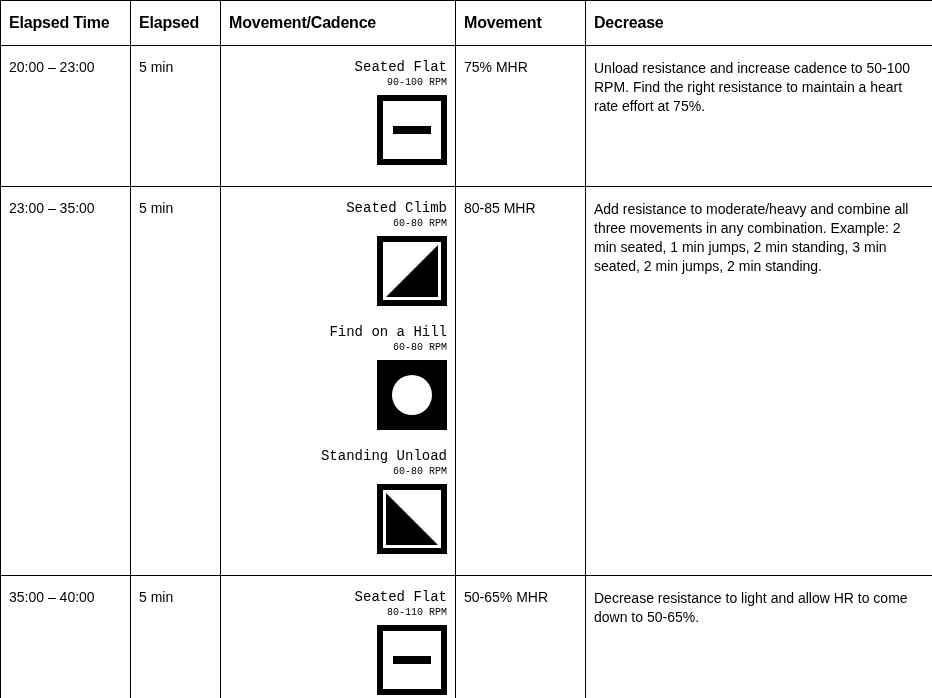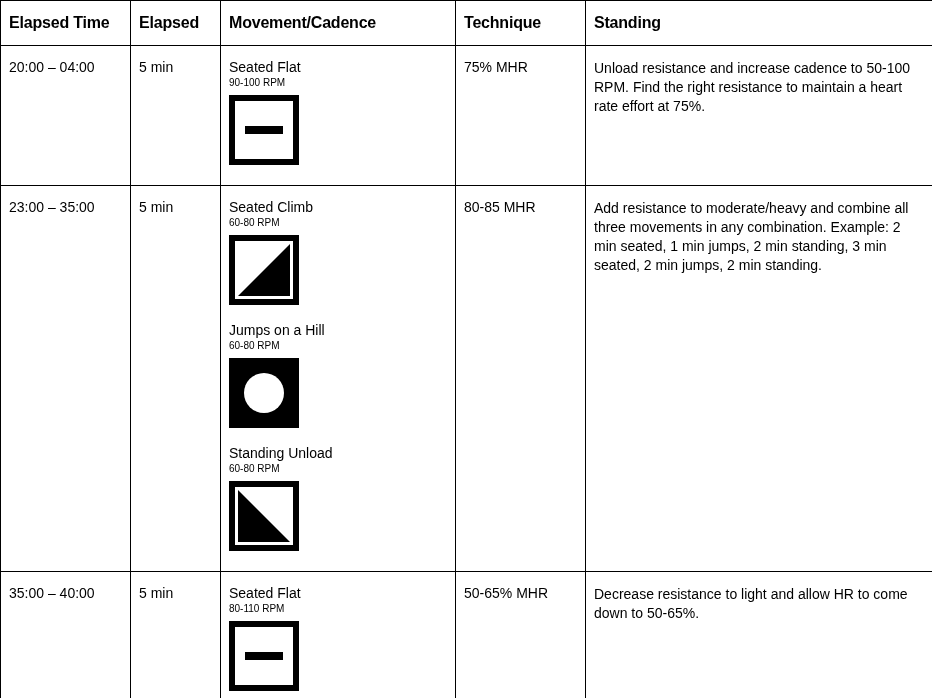--- a/index.html
+++ b/index.html
@@ -37,21 +37,22 @@
       font-size: 14px;
       font-weight: 300;
     }
     col.c1 { width: 130px; }
     col.c2 { width: 90px; }
     col.c3 { width: 235px; }
     col.c4 { width: 130px; }
     col.c5 { width: 347px; }
 
     .movement-cell {
-      text-align: left;
+      text-align: right;
+      font-family: Liberation Mono, monospace;
     }
     .movement-block {
       margin-bottom: 14px;
     }
     .movement-block:last-child {
       margin-bottom: 4px;
     }
     .movement-name {
       font-size: 14px;
       line-height: 1.25;
@@ -86,46 +87,46 @@
         <col class="c2">
         <col class="c3">
         <col class="c4">
         <col class="c5">
     </colgroup>
     <thead>
       <tr>
         <th>Elapsed Time</th>
         <th>Elapsed</th>
         <th>Movement/Cadence</th>
-        <th>Technique</th>
-        <th>Standing</th>
+        <th>Movement</th>
+        <th>Decrease</th>
       </tr>
     </thead>
     <tbody>
         <tr>
-          <td>20:00 – 04:00</td>
+          <td>20:00 – 23:00</td>
           <td>5 min</td>
           <td class="movement-cell">
             <div class="movement-block"><div class="movement-name">Seated Flat</div><div class="movement-rpm">90-100 RPM</div><div class="icon-box"><svg width="70" height="70" viewBox="0 0 70 70">
                   <rect x="3" y="3" width="64" height="64" fill="#fff" stroke="#000" stroke-width="6"></rect>
                   <rect x="16" y="31" width="38" height="8" fill="#000"></rect>
                 </svg></div></div>
           </td>
           <td>75% MHR</td>
           <td class="technique">Unload resistance and increase cadence to 50-100 RPM. Find the right resistance to maintain a heart rate effort at 75%.</td>
         </tr>
         <tr>
           <td>23:00 – 35:00</td>
           <td>5 min</td>
           <td class="movement-cell">
             <div class="movement-block"><div class="movement-name">Seated Climb</div><div class="movement-rpm">60-80 RPM</div><div class="icon-box"><svg width="70" height="70" viewBox="0 0 70 70">
                   <rect x="3" y="3" width="64" height="64" fill="#fff" stroke="#000" stroke-width="6"></rect>
                   <polygon points="9,61 61,61 61,9" fill="#000"></polygon>
                 </svg></div></div>
-            <div class="movement-block"><div class="movement-name">Jumps on a Hill</div><div class="movement-rpm">60-80 RPM</div><div class="icon-box"><svg width="70" height="70" viewBox="0 0 70 70">
+            <div class="movement-block"><div class="movement-name">Find on a Hill</div><div class="movement-rpm">60-80 RPM</div><div class="icon-box"><svg width="70" height="70" viewBox="0 0 70 70">
                   <rect x="3" y="3" width="64" height="64" fill="#000" stroke="#000" stroke-width="6"></rect>
                   <circle cx="35" cy="35" r="20" fill="#fff"></circle>
                 </svg></div></div>
             <div class="movement-block"><div class="movement-name">Standing Unload</div><div class="movement-rpm">60-80 RPM</div><div class="icon-box"><svg width="70" height="70" viewBox="0 0 70 70">
                   <rect x="3" y="3" width="64" height="64" fill="#fff" stroke="#000" stroke-width="6"></rect>
                   <polygon points="9,61 61,61 9,9" fill="#000"></polygon>
                 </svg></div></div>
           </td>
           <td>80-85 MHR</td>
           <td class="technique">Add resistance to moderate/heavy and combine all three movements in any combination. Example: 2 min seated, 1 min jumps, 2 min standing, 3 min seated, 2 min jumps, 2 min standing.</td>

